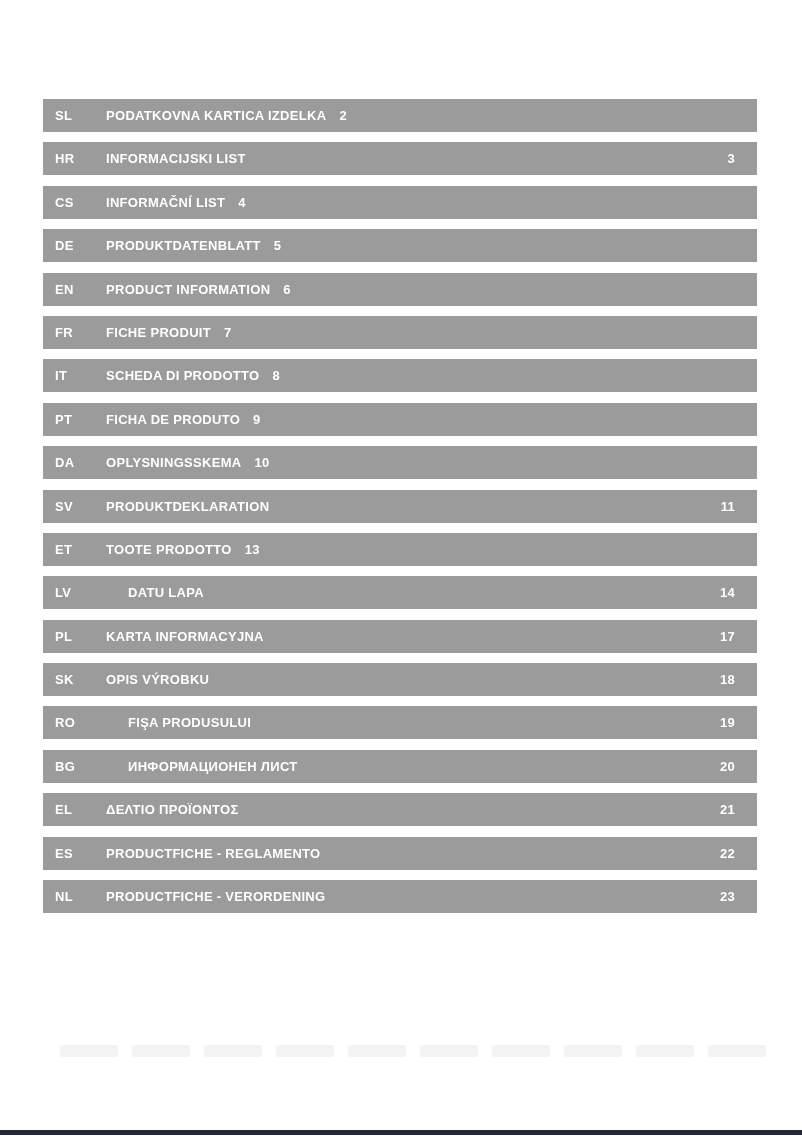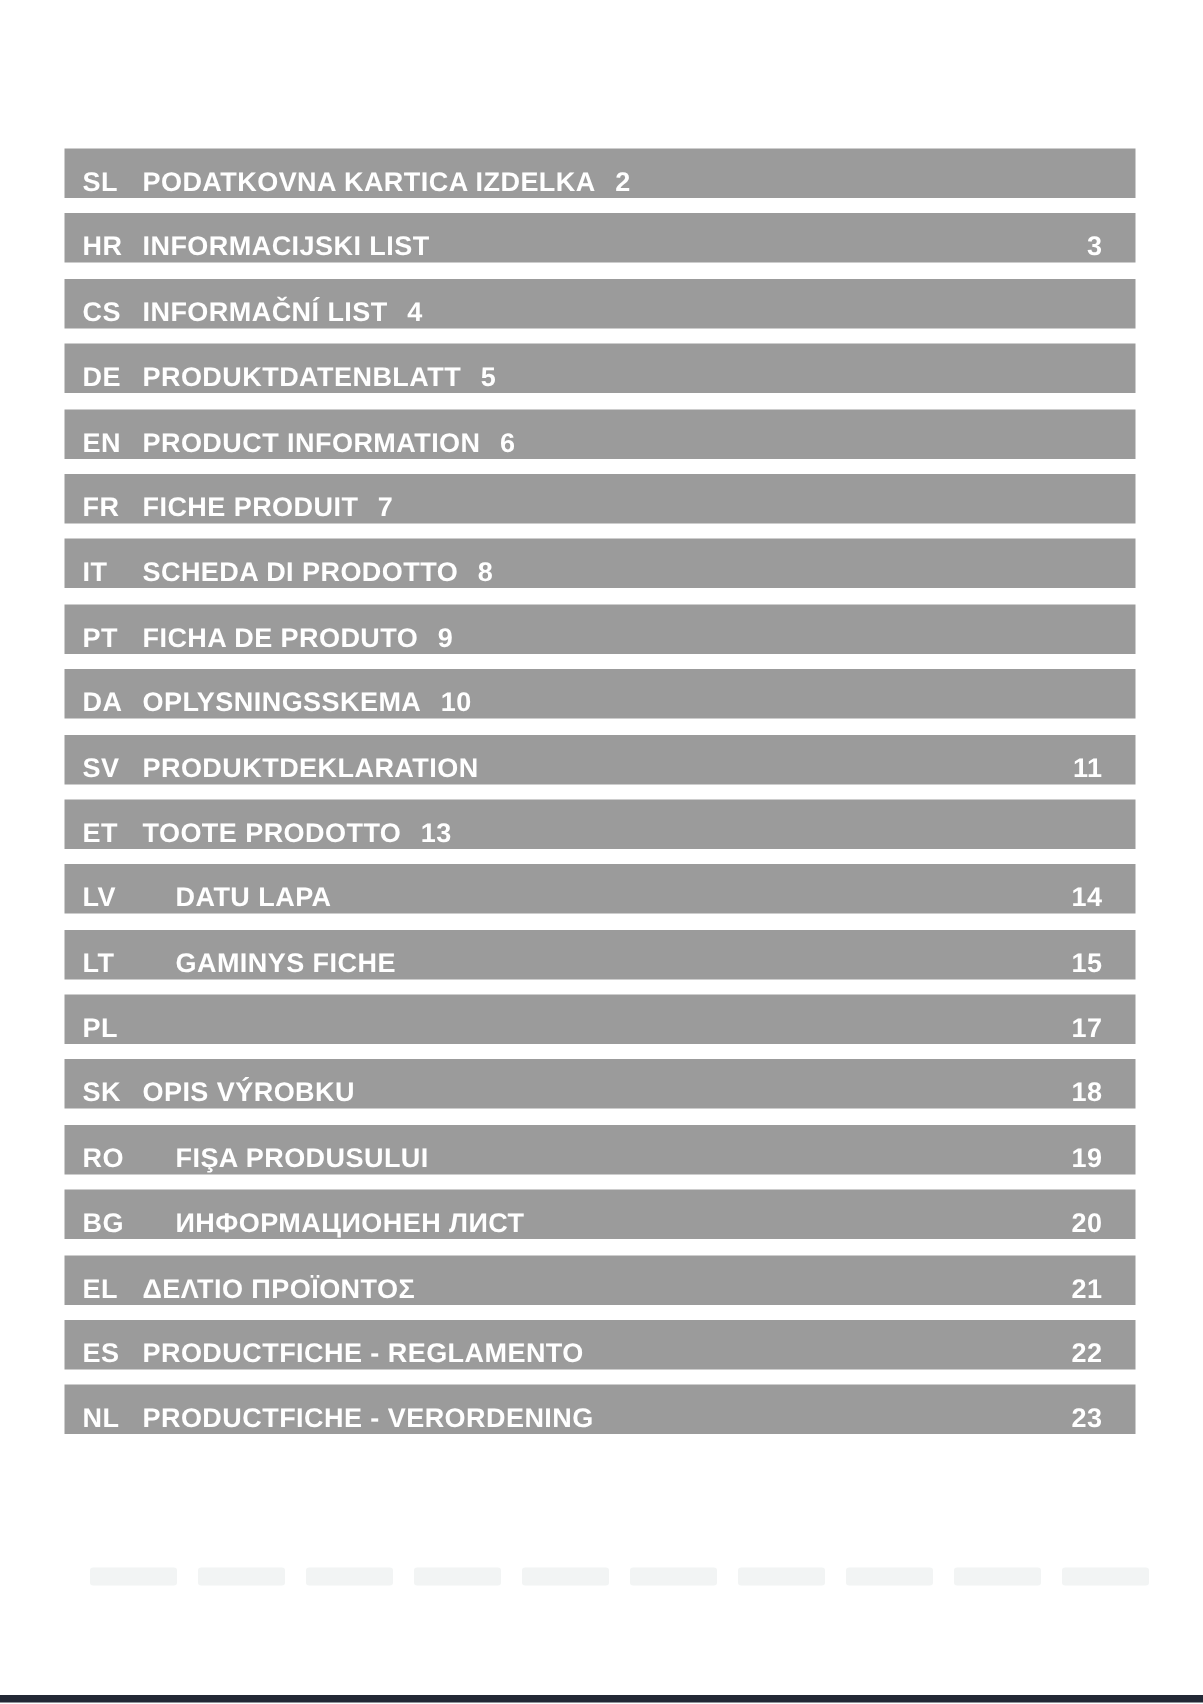--- a/index.html
+++ b/index.html
@@ -24,30 +24,30 @@
     width: 714px;
     display: flex;
     flex-direction: column;
     gap: 10.4px;
   }
   .bar {
     height: 33px;
     background: var(--bar-gray);
     color: var(--bar-text);
     display: flex;
-    align-items: flex-end;
+    align-items: center;
     padding: 0 22px 0 12px;
     font-weight: bold;
-    font-size: 18px;
+    font-size: 13px;
     letter-spacing: 0.3px;
     white-space: nowrap;
   }
   .bar .code { flex: none; width: 34px; }
   .bar.wide .code { width: 56px; }
-  .bar .title { margin-left: 6px; }
+  .bar .title { margin-left: 17px; }
   .bar .pg { margin-left: 13px; }
   .bar.pright .pg { margin-left: auto; }
   .ghost-row {
     position: absolute;
     left: 60px; top: 1045px;
     width: 706px; height: 12px;
     display: flex;
     gap: 14px;
   }
   .ghost-row i {
@@ -122,27 +122,23 @@
       <div class="bar">
     <span class="code">ET</span>
     <span class="title">TOOTE PRODOTTO</span>
     <span class="pg">13</span>
   </div>
       <div class="bar wide pright">
     <span class="code">LV</span>
     <span class="title">DATU LAPA</span>
     <span class="pg">14</span>
   </div>
-      <div class="bar wide pright">
-    <span class="code">LT</span>
-    <span class="title">GAMINYS FICHE</span>
-    <span class="pg">15</span>
-  </div>
       <div class="bar pright">
     <span class="code">PL</span>
+    <span class="title">KARTA INFORMACYJNA</span>
     <span class="pg">17</span>
   </div>
       <div class="bar pright">
     <span class="code">SK</span>
     <span class="title">OPIS VÝROBKU</span>
     <span class="pg">18</span>
   </div>
       <div class="bar wide pright">
     <span class="code">RO</span>
     <span class="title">FIŞA PRODUSULUI</span>

